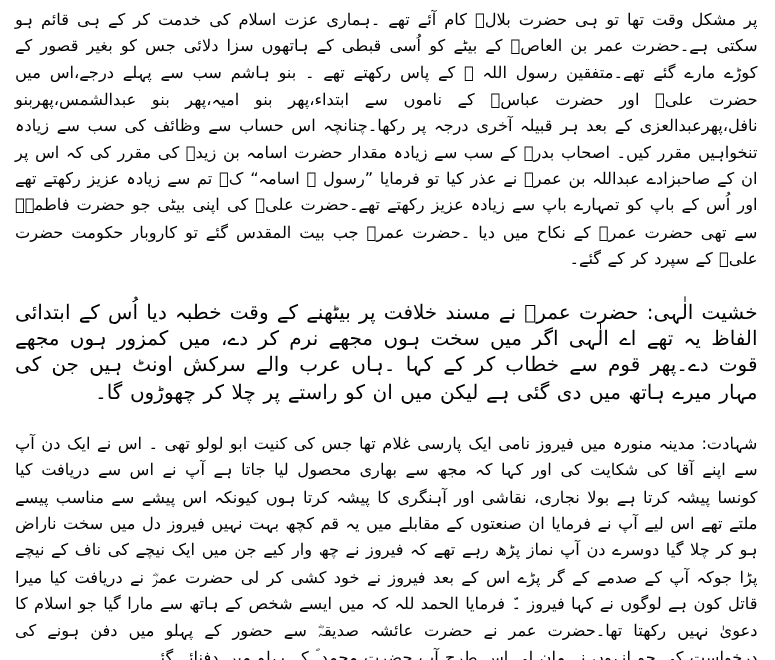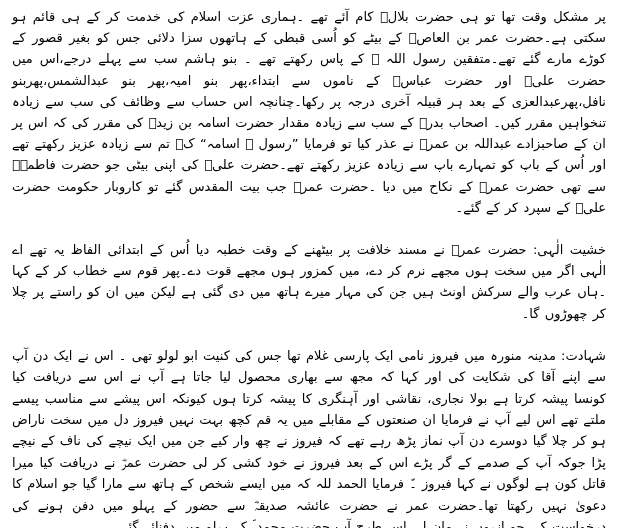--- a/index.html
+++ b/index.html
@@ -30,21 +30,21 @@
     font-size: 13.2px;
     line-height: 21.5px;
     letter-spacing: 0px;
     word-spacing: 1px;
     margin: 0;
   }
   .para + .para {
     margin-top: 21px;
   }
   .p1 { font-size: 13.0px; line-height: 21.2px; }
-  .p2 { font-size: 13.0px; line-height: 21.2px; }
+  .p2 { font-size: 16px; line-height: 21.2px; }
   .p3 { font-size: 13.0px; line-height: 21.4px; }
 </style>
 </head>
 <body>
 
 <div class="page">
 
   <p class="para p1">پر مشکل وقت تھا تو ہی حضرت بلالؓ کام آئے تھے ۔ہماری عزت اسلام کی خدمت کر کے ہی قائم ہو سکتی ہے۔حضرت عمر بن العاصؓ کے بیٹے کو اُسی قبطی کے ہاتھوں سزا دلائی جس کو بغیر قصور کے کوڑے مارے گئے تھے۔متفقین رسول اللہ ؐ کے پاس رکھتے تھے ۔ بنو ہاشم سب سے پہلے درجے،اس میں حضرت علیؓ اور حضرت عباسؓ کے ناموں سے ابتداء،پھر بنو امیہ،پھر بنو عبدالشمس،پھربنو نافل،پھرعبدالعزی کے بعد ہر قبیلہ آخری درجہ پر رکھا۔چنانچہ اس حساب سے وظائف کی سب سے زیادہ تنخواہیں مقرر کیں۔ اصحاب بدرؓ کے سب سے زیادہ مقدار حضرت اسامہ بن زیدؓ کی مقرر کی کہ اس پر ان کے صاحبزادے عبداللہ بن عمرؓ نے عذر کیا تو فرمایا ”رسول ؐ اسامہ“ کؓ تم سے زیادہ عزیز رکھتے تھے اور اُس کے باپ کو تمہارے باپ سے زیادہ عزیز رکھتے تھے۔حضرت علیؓ کی اپنی بیٹی جو حضرت فاطمہؓ سے تھی حضرت عمرؓ کے نکاح میں دیا ۔حضرت عمرؓ جب بیت المقدس گئے تو کاروبار حکومت حضرت علیؓ کے سپرد کر کے گئے۔</p>
 
   <p class="para p2">خشیت الٰہی: حضرت عمرؓ نے مسند خلافت پر بیٹھنے کے وقت خطبہ دیا اُس کے ابتدائی الفاظ یہ تھے اے الٰہی اگر میں سخت ہوں مجھے نرم کر دے، میں کمزور ہوں مجھے قوت دے۔پھر قوم سے خطاب کر کے کہا ۔ہاں عرب والے سرکش اونٹ ہیں جن کی مہار میرے ہاتھ میں دی گئی ہے لیکن میں ان کو راستے پر چلا کر چھوڑوں گا۔</p>

